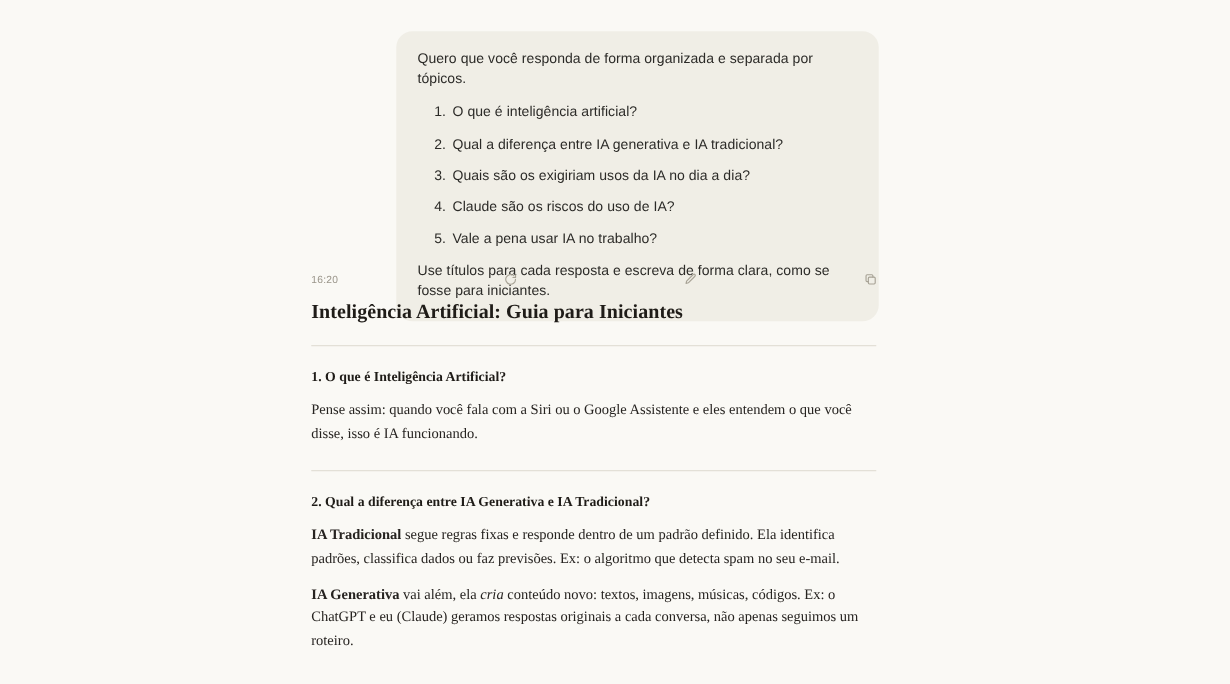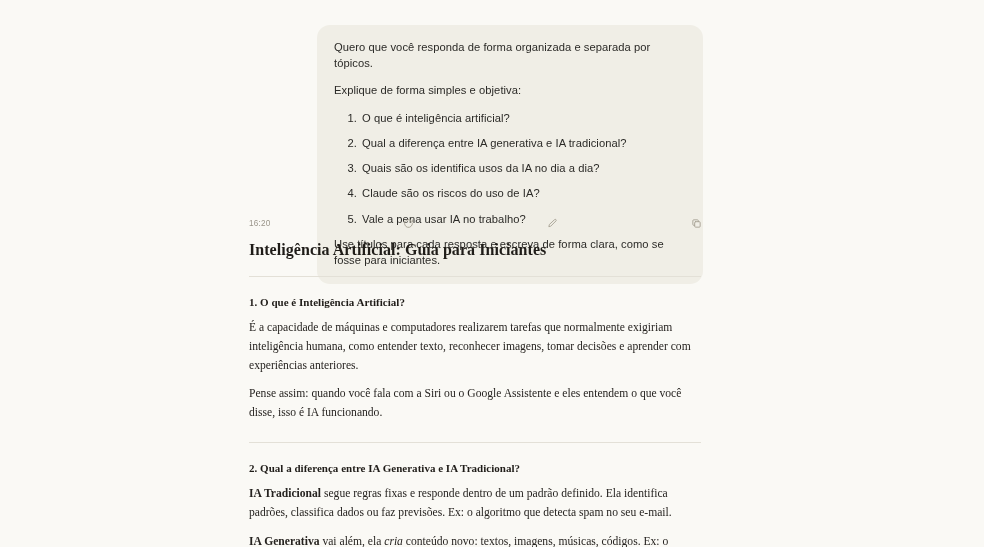--- a/index.html
+++ b/index.html
@@ -138,25 +138,24 @@
   }
 </style>
 </head>
 <body>
 
 <div class="page">
 
   <div class="bubble-wrap">
     <div class="bubble">
       <p>Quero que você responda de forma organizada e separada por tópicos.</p>
-      <p>Explique de forma simples e objetiva:</p>
       <ol>
         <li>O que é inteligência artificial?</li>
         <li>Qual a diferença entre IA generativa e IA tradicional?</li>
-        <li>Quais são os identifica usos da IA no dia a dia?</li>
+        <li>Quais são os exigiriam usos da IA no dia a dia?</li>
         <li>Claude são os riscos do uso de IA?</li>
         <li>Vale a pena usar IA no trabalho?</li>
       </ol>
       <p class="last">Use títulos para cada resposta e escreva de forma clara, como se fosse para iniciantes.</p>
     </div>
   </div>
 
   <div class="actionbar">
     <span class="timestamp">16:20</span>
 
@@ -180,21 +179,20 @@
       </svg>
     </span>
   </div>
 
   <div class="article">
 
     <h1 class="doc-title">Inteligência Artificial: Guia para Iniciantes</h1>
     <div class="rule"></div>
 
     <h2 class="sec-title">1. O que é Inteligência Artificial?</h2>
-    <p class="body-p">É a capacidade de máquinas e computadores realizarem tarefas que normalmente exigiriam inteligência humana, como entender texto, reconhecer imagens, tomar decisões e aprender com experiências anteriores.</p>
     <p class="body-p">Pense assim: quando você fala com a Siri ou o Google Assistente e eles entendem o que você disse, isso é IA funcionando.</p>
 
     <div class="spacer-rule"></div>
 
     <h2 class="sec-title">2. Qual a diferença entre IA Generativa e IA Tradicional?</h2>
 
     <p class="body-p">
       <b>IA Tradicional</b><span> segue regras fixas e responde dentro de um padrão definido. Ela identifica padrões, classifica dados ou faz previsões. Ex: o algoritmo que detecta spam no seu e-mail.</span>
     </p>
 

